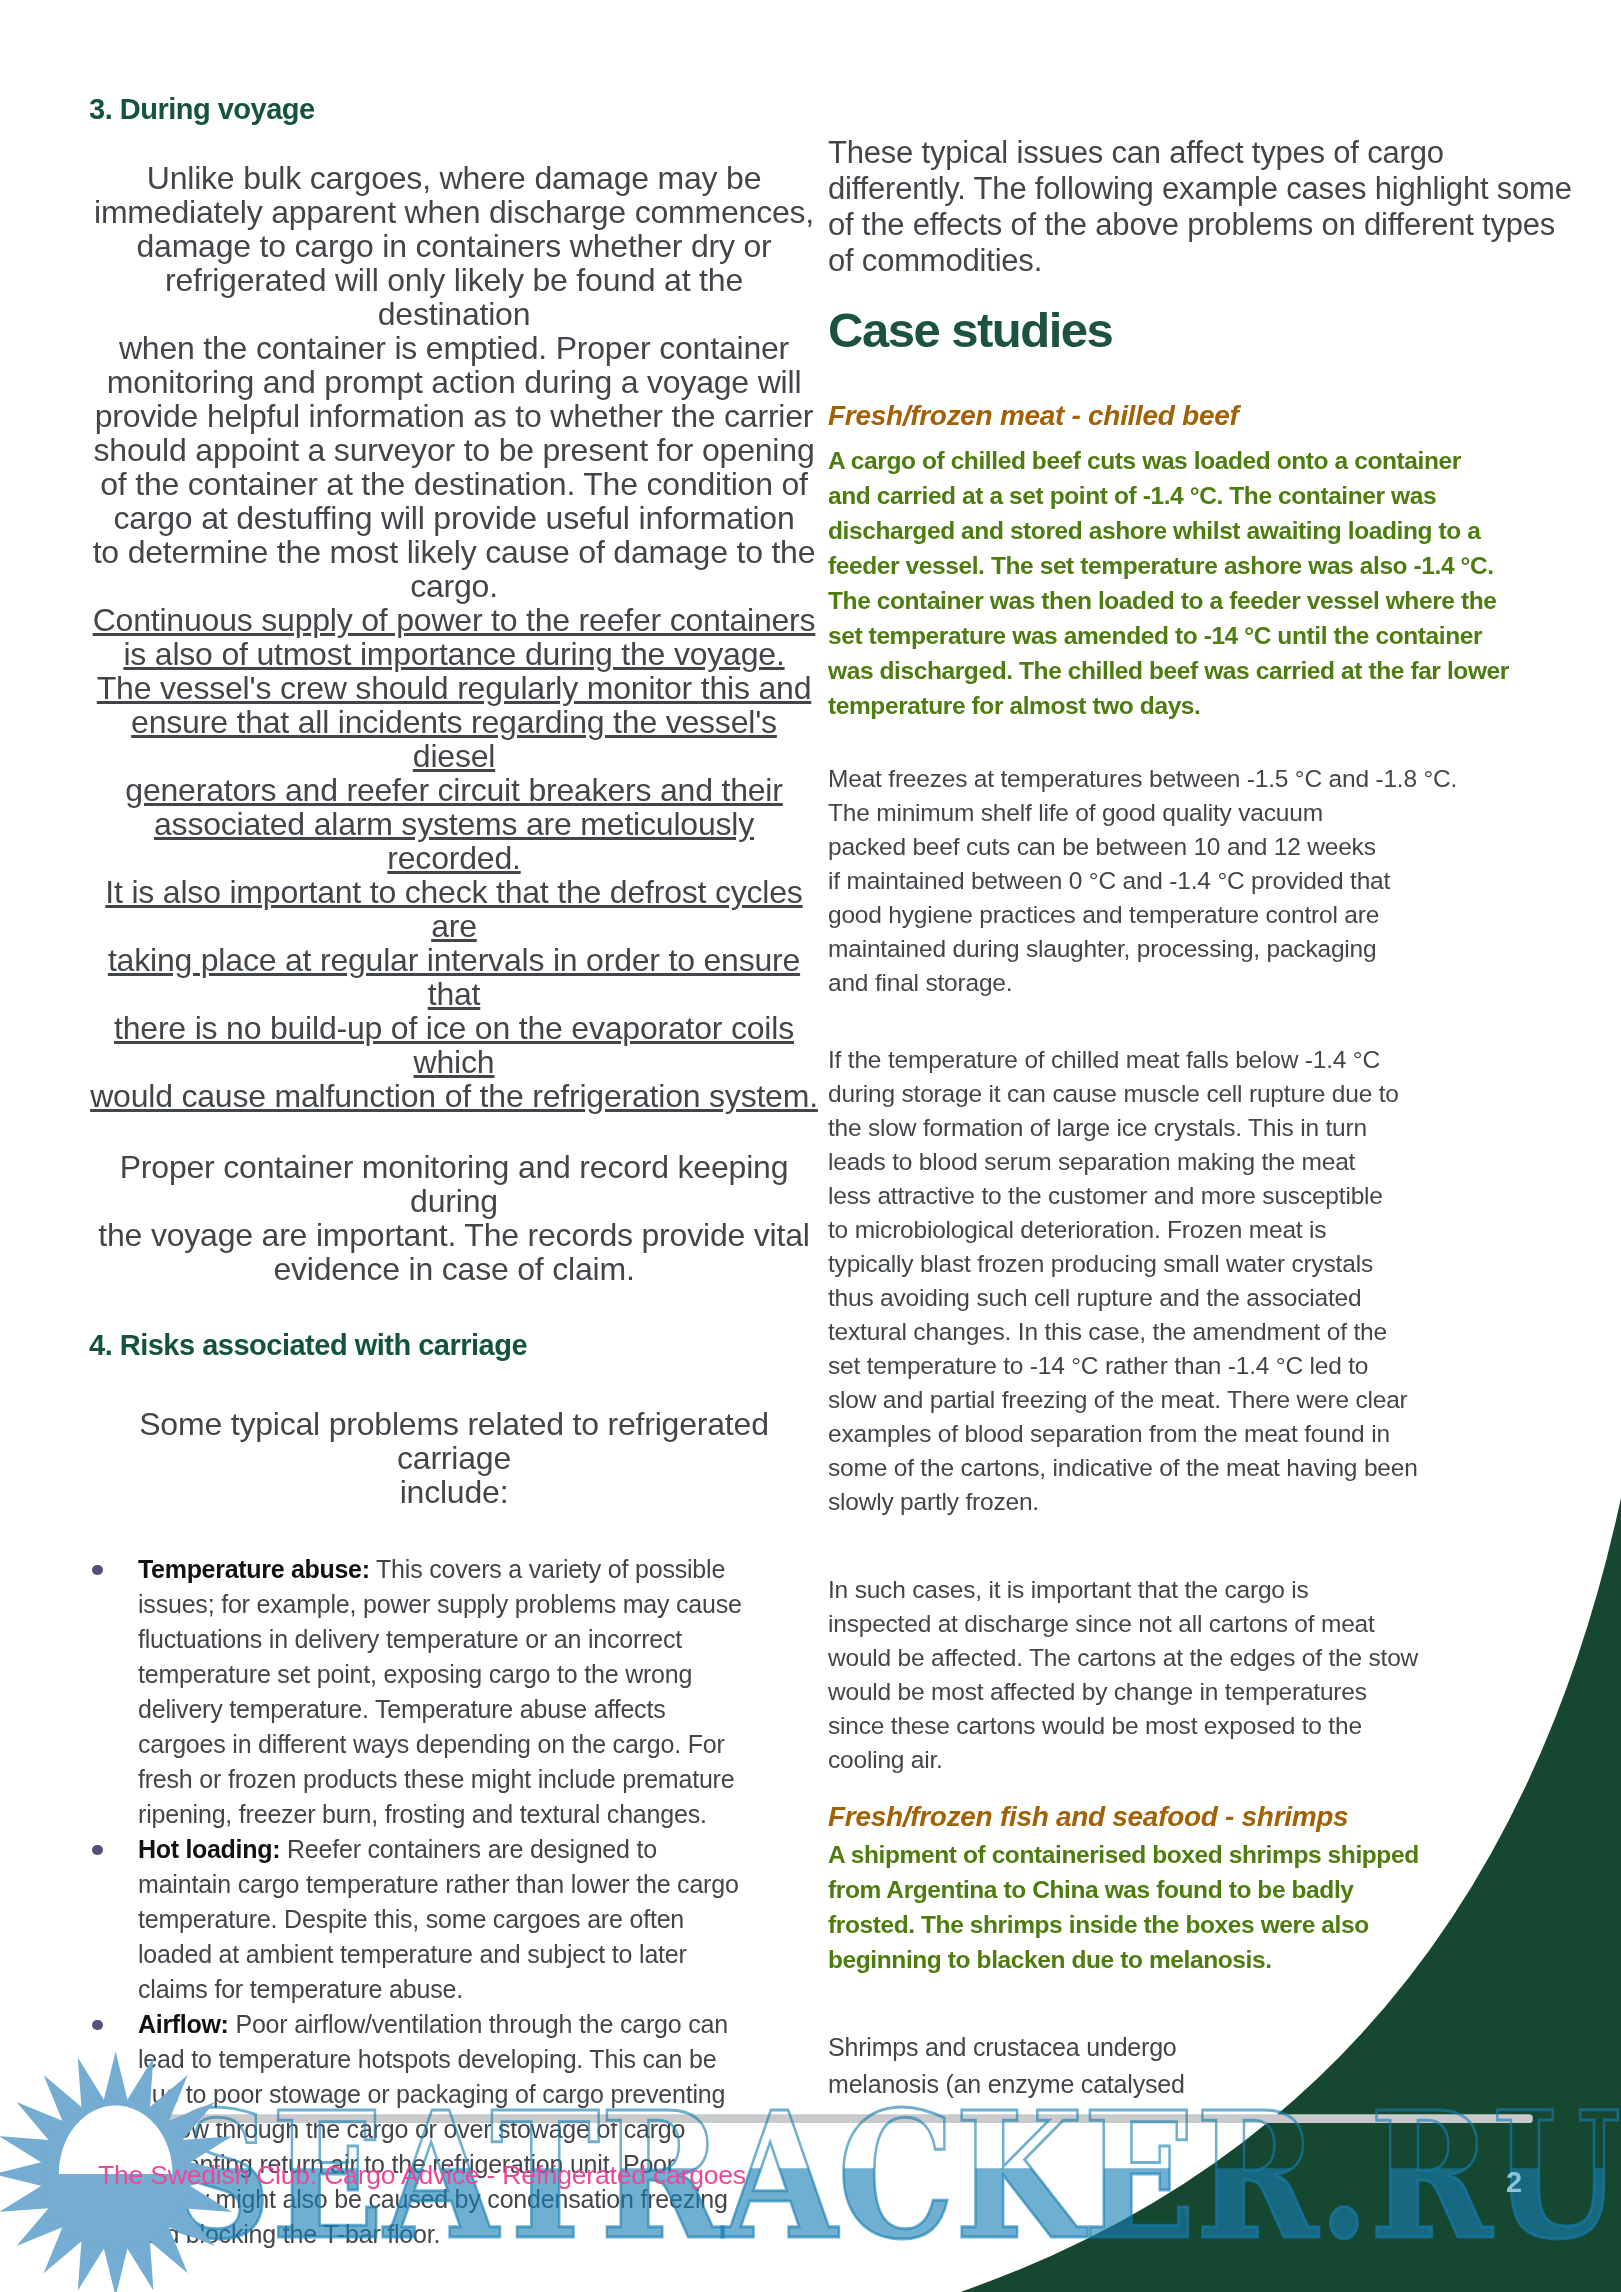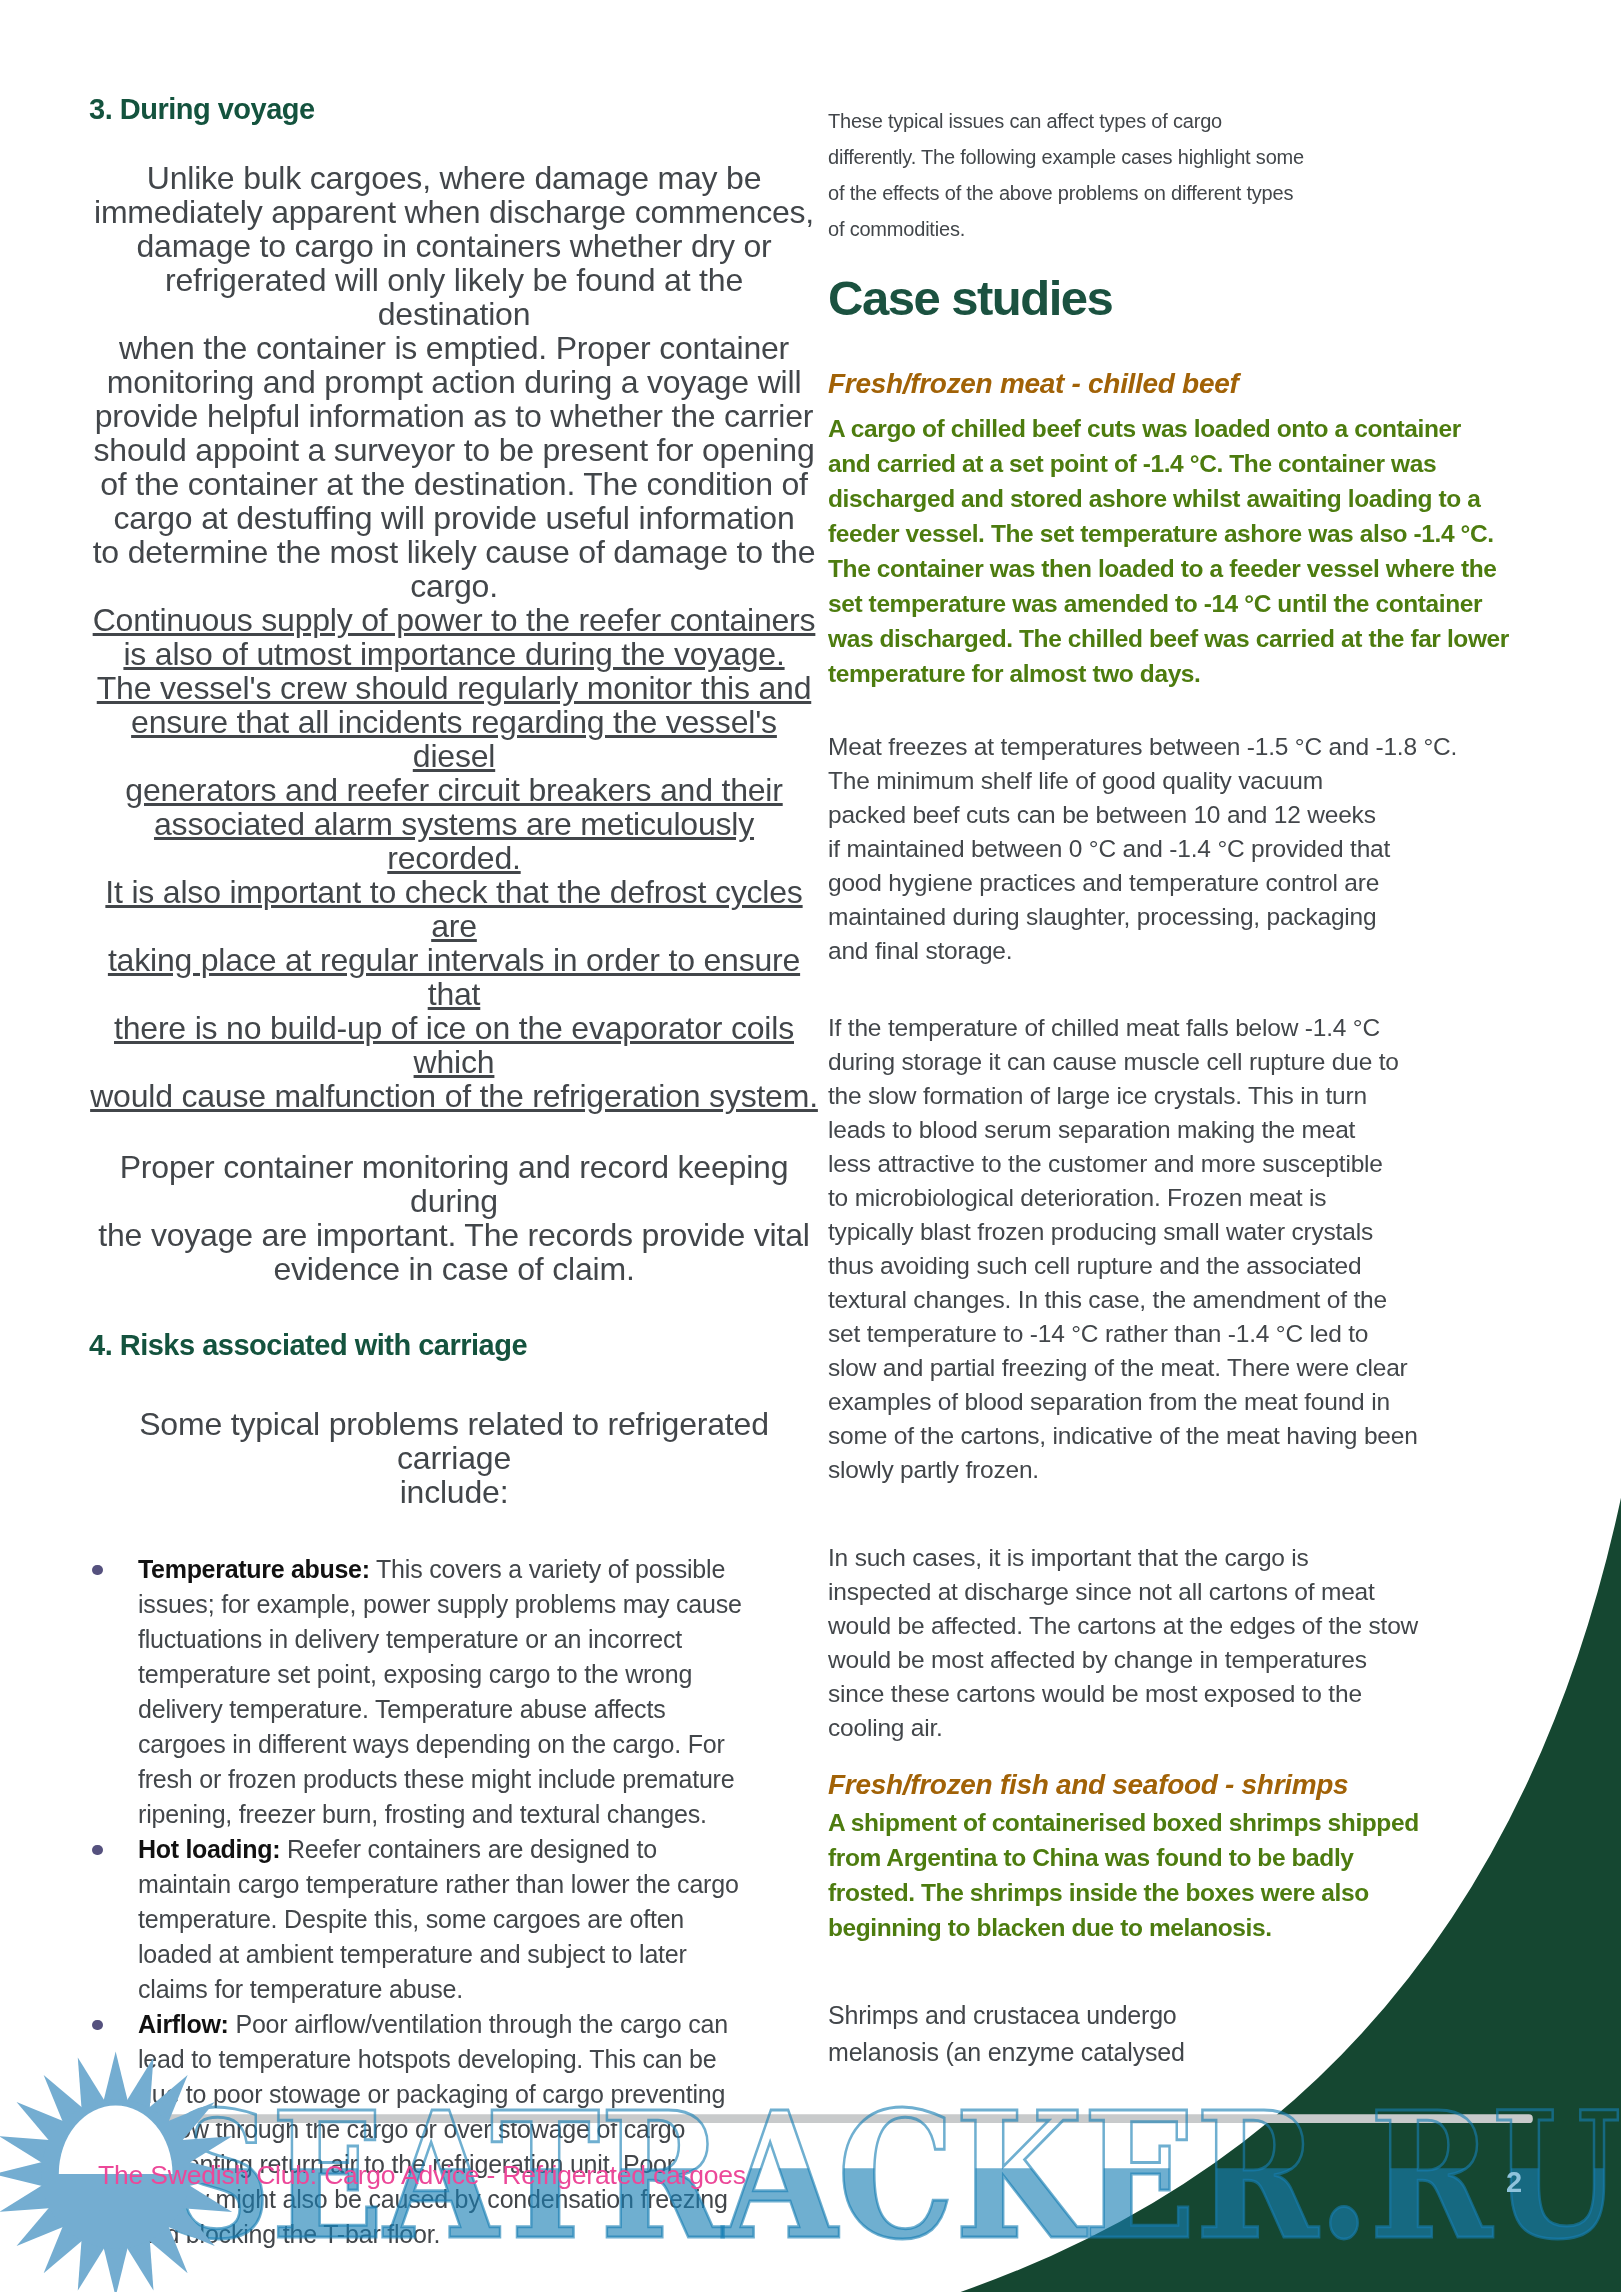--- a/index.html
+++ b/index.html
@@ -10,21 +10,21 @@
   .col-left{left:89px;top:93px;width:730px;}
   .col-right{left:828px;top:103px;width:760px;}
   h1,h2,h3,p,ul,li{margin:0;padding:0;}
   
   .h-section{font-size:29px;font-weight:bold;color:#14533E;letter-spacing:-0.5px;line-height:33px;}
   .h-case{font-size:49px;font-weight:bold;color:#1B5240;letter-spacing:-1.5px;line-height:53px;}
   .h-sub{font-size:28px;font-weight:bold;font-style:italic;color:#a16207;letter-spacing:-0.3px;line-height:32px;}
   
   .body{font-size:32px;color:#42464A;letter-spacing:-0.2px;line-height:34px;white-space:pre-line;text-align:center;}
   .rbody{font-size:24.5px;color:#42464A;letter-spacing:-0.2px;line-height:34px;white-space:pre-line;}
-  .rintro{font-size:20px;color:#42464A;letter-spacing:-0.2px;line-height:36px;white-space:pre-line;}
+  .rintro{font-size:31px;color:#42464A;letter-spacing:-0.2px;line-height:36px;white-space:pre-line;margin-top:32px;}
   .lead{font-size:24.5px;font-weight:bold;color:#4d7c0f;letter-spacing:-0.4px;line-height:35px;white-space:pre-line;}
   .mt36{margin-top:35px;}.mt70{text-decoration:underline;}.mt38{margin-top:37px;}
   .mt44{margin-top:43px;}.mt46{margin-top:45px;}.mt30{margin-top:25px;}
   .mt11{margin-top:10.8px;}.mt40{margin-top:39px;}.mt55{margin-top:54px;}
   .mt25{margin-top:24.5px;}.mt4{margin-top:3.9px;}.mt53{margin-top:52px;}
   .p6{line-height:34px;}
   .p8{font-size:25px;line-height:37px;}
   
   .risks{list-style:none;margin-top:43px;}
   .risks li{position:relative;padding-left:49px;font-size:25px;color:#42464A;

